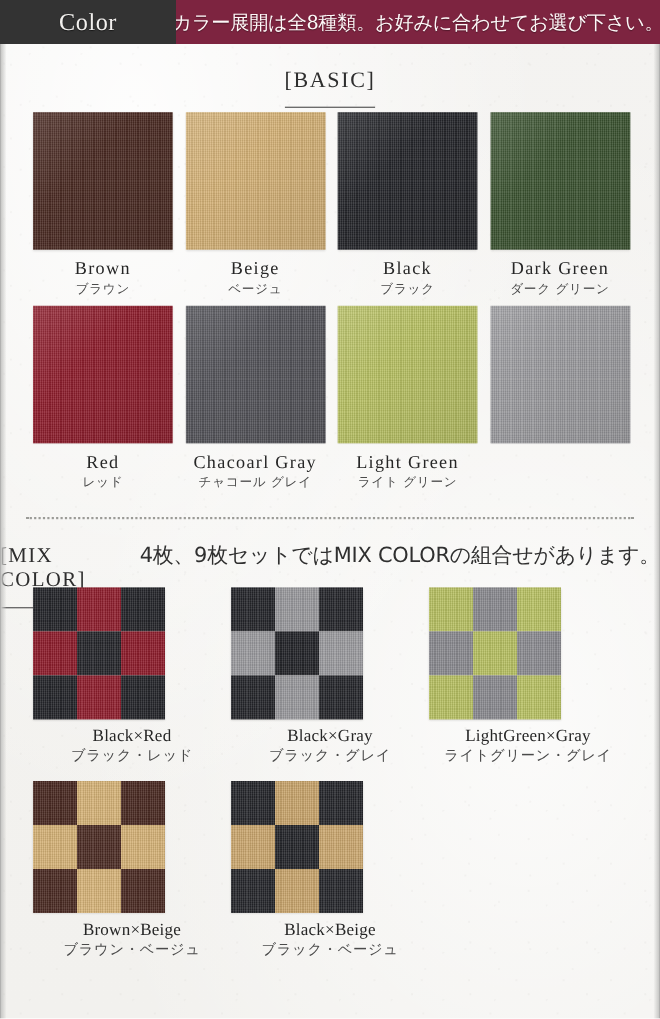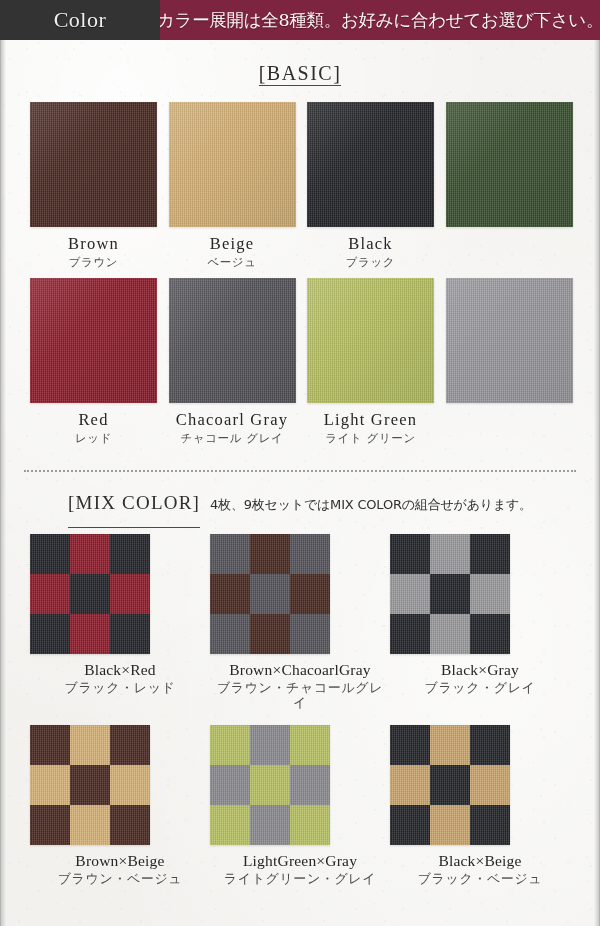--- a/index.html
+++ b/index.html
@@ -100,21 +100,21 @@
   }
   .basic-head {
     margin-top: 22px;
     font-size: 20px;
     letter-spacing: 1.5px;
     color: #2e2e2e;
   }
   .basic-head .underline {
     display: inline-block;
     border-bottom: 1px solid #4a4a4a;
-    padding-bottom: 0;
+    padding-bottom: 12px;
   }
 
   .dotted-rule {
     position: absolute;
     left: 24px;
     right: 24px;
     top: 470px;
     height: 0;
     border-top: 2px dotted #9b9b97;
     z-index: 2;
@@ -131,21 +131,21 @@
     gap: 10px;
   }
   .mix-head .mix-label {
     font-size: 19px;
     letter-spacing: 1.2px;
     color: #2e2e2e;
     border-bottom: 1px solid #4a4a4a;
     padding-bottom: 13px;
   }
   .mix-head .mix-note {
-    font-size: 13px;
+    font-size: 19px;
     color: #2f2f2f;
     letter-spacing: -0.2px;
     font-family: "DejaVu Sans", "Liberation Sans", sans-serif;
     white-space: nowrap;
   }
 
   
   .basic-grid {
     position: absolute;
     left: 30px;
@@ -276,20 +276,24 @@
       </div>
       <div class="basic-cell">
         <div class="swatch" style="background: rgb(36, 37, 42);"></div>
         <div class="cap">
           <div class="en">Black</div>
           <div class="jp">ブラック</div>
         </div>
       </div>
       <div class="basic-cell">
         <div class="swatch" style="background: rgb(57, 81, 47);"></div>
+        <div class="cap">
+          <div class="en">Dark Green</div>
+          <div class="jp">ダーク グリーン</div>
+        </div>
       </div>
       <div class="basic-cell">
         <div class="swatch" style="background: rgb(142, 29, 44);"></div>
         <div class="cap">
           <div class="en">Red</div>
           <div class="jp">レッド</div>
         </div>
       </div>
       <div class="basic-cell">
         <div class="swatch" style="background: rgb(84, 84, 90);"></div>
@@ -330,50 +334,50 @@
           <div class="mini" style="background: rgb(142, 29, 44);"></div>
           <div class="mini" style="background: rgb(36, 37, 42);"></div>
         </div>
         <div class="cap">
           <div class="en">Black×Red</div>
           <div class="jp">ブラック・レッド</div>
         </div>
       </div>
       <div class="mix-cell">
         <div class="mix-tile">
-          <div class="mini" style="background: rgb(84, 84, 90);"></div>
-          <div class="mini" style="background: rgb(74, 42, 34);"></div>
-          <div class="mini" style="background: rgb(84, 84, 90);"></div>
-          <div class="mini" style="background: rgb(74, 42, 34);"></div>
-          <div class="mini" style="background: rgb(84, 84, 90);"></div>
-          <div class="mini" style="background: rgb(74, 42, 34);"></div>
-          <div class="mini" style="background: rgb(84, 84, 90);"></div>
-          <div class="mini" style="background: rgb(74, 42, 34);"></div>
-          <div class="mini" style="background: rgb(84, 84, 90);"></div>
-        </div>
-        <div class="cap">
-          <div class="en">Brown×ChacoarlGray</div>
-          <div class="jp">ブラウン・チャコールグレイ</div>
+          <div class="mini" style="background: rgb(36, 37, 42);"></div>
+          <div class="mini" style="background: rgb(154, 154, 158);"></div>
+          <div class="mini" style="background: rgb(36, 37, 42);"></div>
+          <div class="mini" style="background: rgb(154, 154, 158);"></div>
+          <div class="mini" style="background: rgb(36, 37, 42);"></div>
+          <div class="mini" style="background: rgb(154, 154, 158);"></div>
+          <div class="mini" style="background: rgb(36, 37, 42);"></div>
+          <div class="mini" style="background: rgb(154, 154, 158);"></div>
+          <div class="mini" style="background: rgb(36, 37, 42);"></div>
+        </div>
+        <div class="cap">
+          <div class="en">Black×Gray</div>
+          <div class="jp">ブラック・グレイ</div>
         </div>
       </div>
       <div class="mix-cell">
         <div class="mix-tile">
-          <div class="mini" style="background: rgb(36, 37, 42);"></div>
-          <div class="mini" style="background: rgb(154, 154, 158);"></div>
-          <div class="mini" style="background: rgb(36, 37, 42);"></div>
-          <div class="mini" style="background: rgb(154, 154, 158);"></div>
-          <div class="mini" style="background: rgb(36, 37, 42);"></div>
-          <div class="mini" style="background: rgb(154, 154, 158);"></div>
-          <div class="mini" style="background: rgb(36, 37, 42);"></div>
-          <div class="mini" style="background: rgb(154, 154, 158);"></div>
-          <div class="mini" style="background: rgb(36, 37, 42);"></div>
-        </div>
-        <div class="cap">
-          <div class="en">Black×Gray</div>
-          <div class="jp">ブラック・グレイ</div>
+          <div class="mini" style="background: rgb(184, 193, 99);"></div>
+          <div class="mini" style="background: rgb(139, 139, 144);"></div>
+          <div class="mini" style="background: rgb(184, 193, 99);"></div>
+          <div class="mini" style="background: rgb(139, 139, 144);"></div>
+          <div class="mini" style="background: rgb(184, 193, 99);"></div>
+          <div class="mini" style="background: rgb(139, 139, 144);"></div>
+          <div class="mini" style="background: rgb(184, 193, 99);"></div>
+          <div class="mini" style="background: rgb(139, 139, 144);"></div>
+          <div class="mini" style="background: rgb(184, 193, 99);"></div>
+        </div>
+        <div class="cap">
+          <div class="en">LightGreen×Gray</div>
+          <div class="jp">ライトグリーン・グレイ</div>
         </div>
       </div>
       <div class="mix-cell">
         <div class="mix-tile">
           <div class="mini" style="background: rgb(74, 42, 34);"></div>
           <div class="mini" style="background: rgb(213, 178, 119);"></div>
           <div class="mini" style="background: rgb(74, 42, 34);"></div>
           <div class="mini" style="background: rgb(213, 178, 119);"></div>
           <div class="mini" style="background: rgb(74, 42, 34);"></div>
           <div class="mini" style="background: rgb(213, 178, 119);"></div>
@@ -381,37 +385,20 @@
           <div class="mini" style="background: rgb(213, 178, 119);"></div>
           <div class="mini" style="background: rgb(74, 42, 34);"></div>
         </div>
         <div class="cap">
           <div class="en">Brown×Beige</div>
           <div class="jp">ブラウン・ベージュ</div>
         </div>
       </div>
       <div class="mix-cell">
         <div class="mix-tile">
-          <div class="mini" style="background: rgb(184, 193, 99);"></div>
-          <div class="mini" style="background: rgb(139, 139, 144);"></div>
-          <div class="mini" style="background: rgb(184, 193, 99);"></div>
-          <div class="mini" style="background: rgb(139, 139, 144);"></div>
-          <div class="mini" style="background: rgb(184, 193, 99);"></div>
-          <div class="mini" style="background: rgb(139, 139, 144);"></div>
-          <div class="mini" style="background: rgb(184, 193, 99);"></div>
-          <div class="mini" style="background: rgb(139, 139, 144);"></div>
-          <div class="mini" style="background: rgb(184, 193, 99);"></div>
-        </div>
-        <div class="cap">
-          <div class="en">LightGreen×Gray</div>
-          <div class="jp">ライトグリーン・グレイ</div>
-        </div>
-      </div>
-      <div class="mix-cell">
-        <div class="mix-tile">
           <div class="mini" style="background: rgb(36, 37, 42);"></div>
           <div class="mini" style="background: rgb(201, 165, 109);"></div>
           <div class="mini" style="background: rgb(36, 37, 42);"></div>
           <div class="mini" style="background: rgb(201, 165, 109);"></div>
           <div class="mini" style="background: rgb(36, 37, 42);"></div>
           <div class="mini" style="background: rgb(201, 165, 109);"></div>
           <div class="mini" style="background: rgb(36, 37, 42);"></div>
           <div class="mini" style="background: rgb(201, 165, 109);"></div>
           <div class="mini" style="background: rgb(36, 37, 42);"></div>
         </div>

